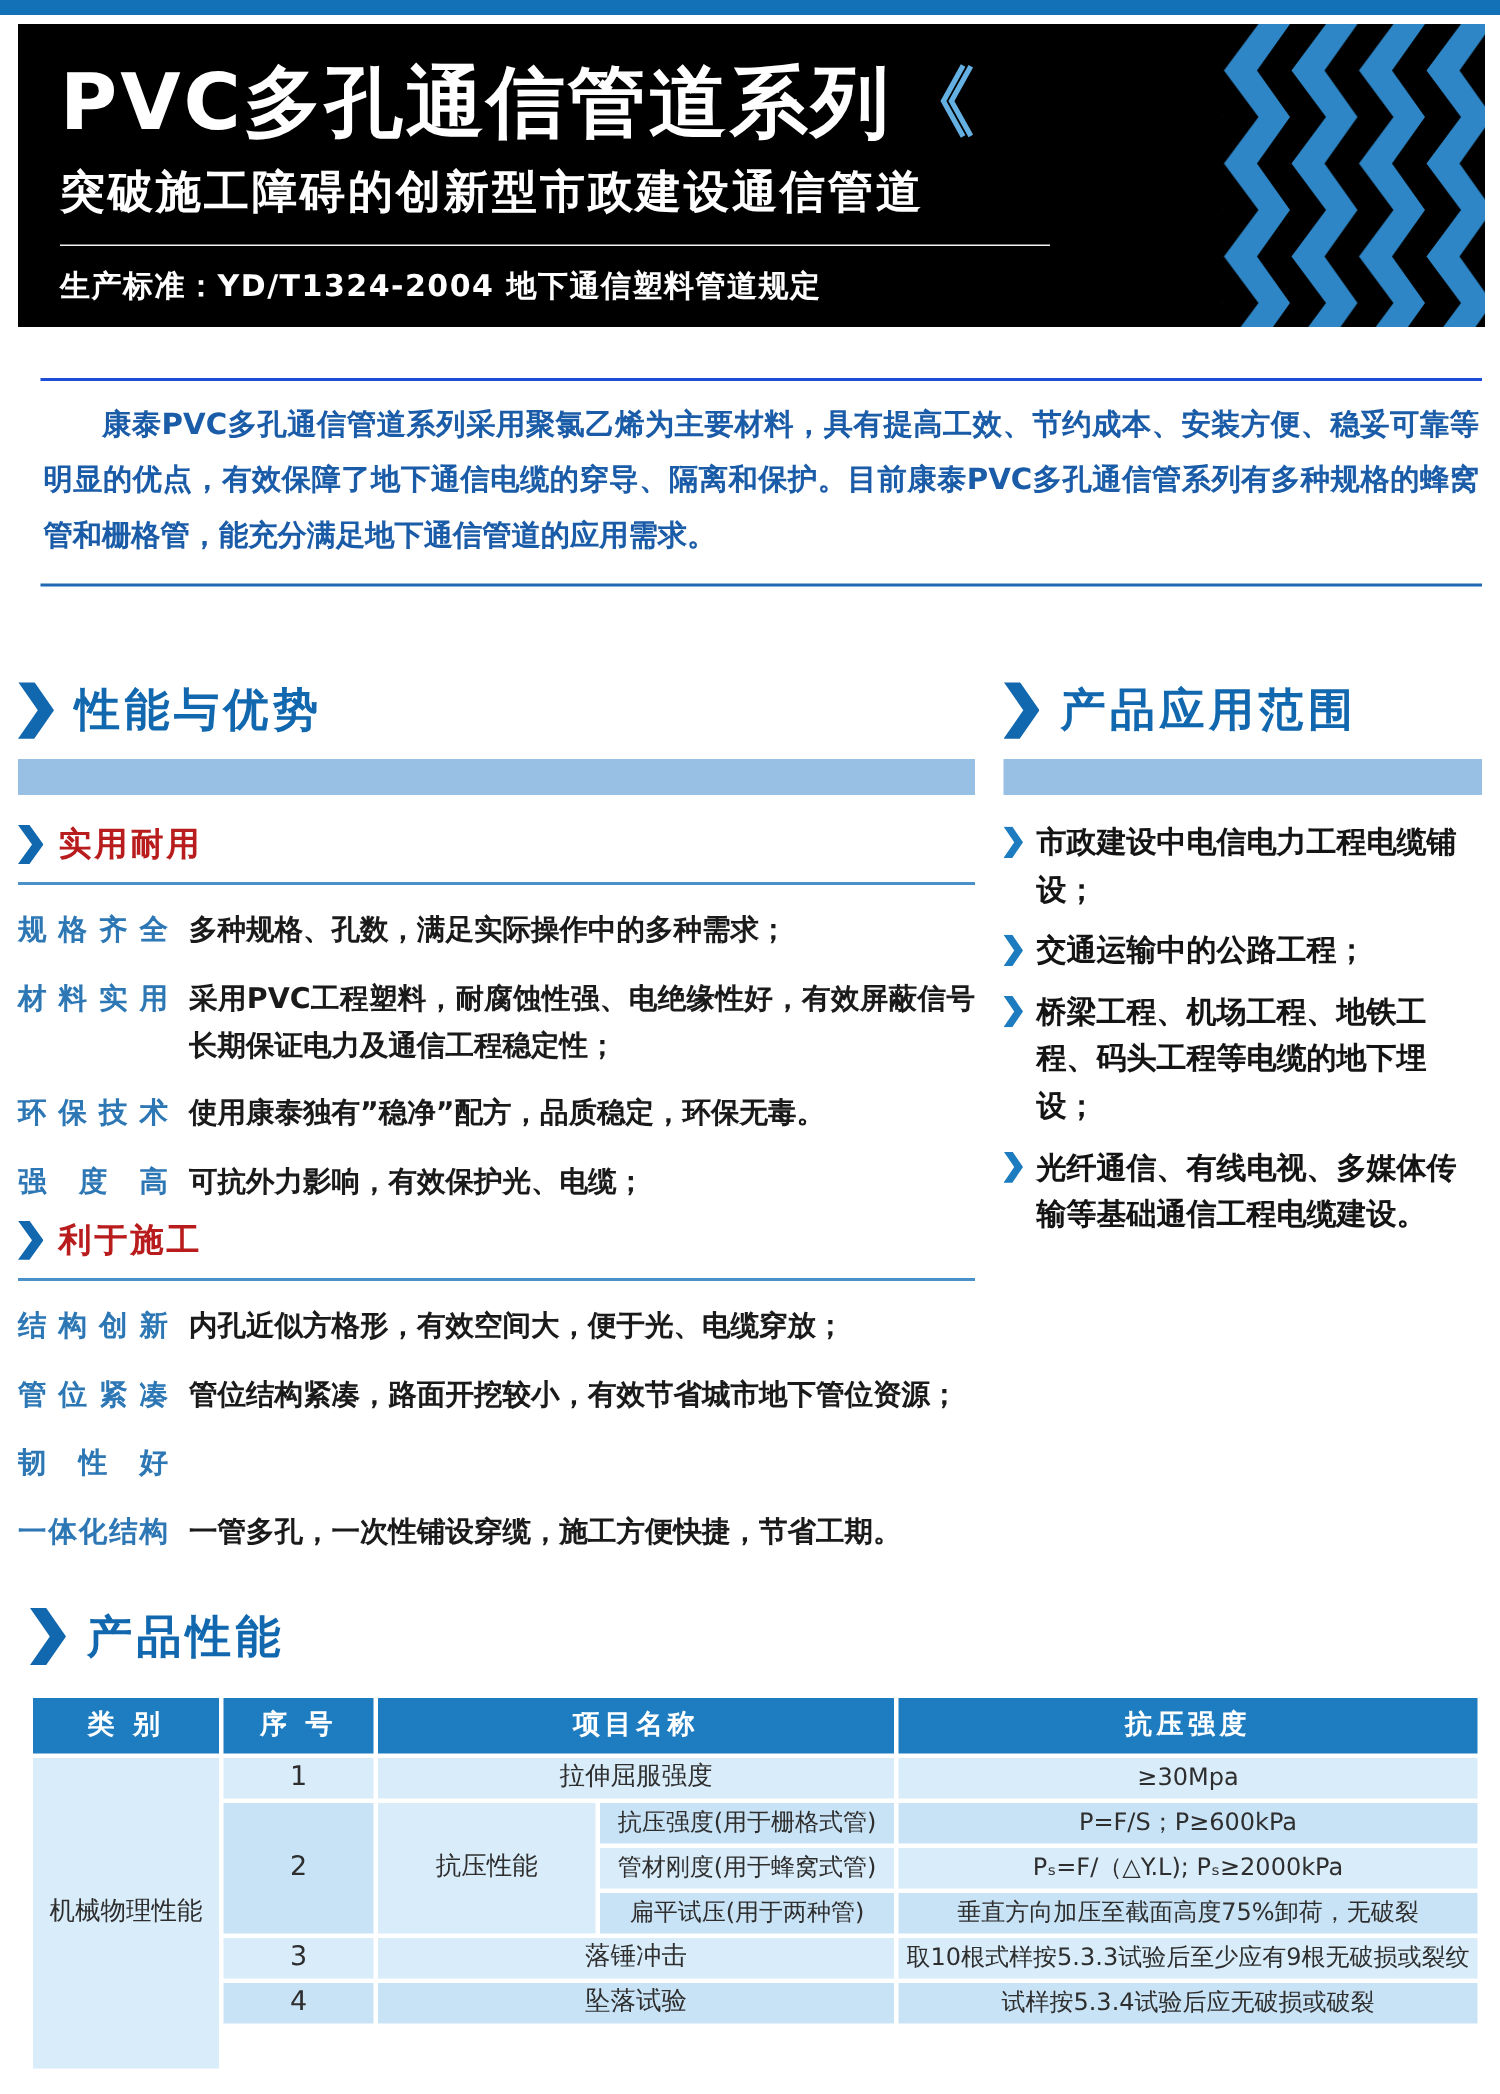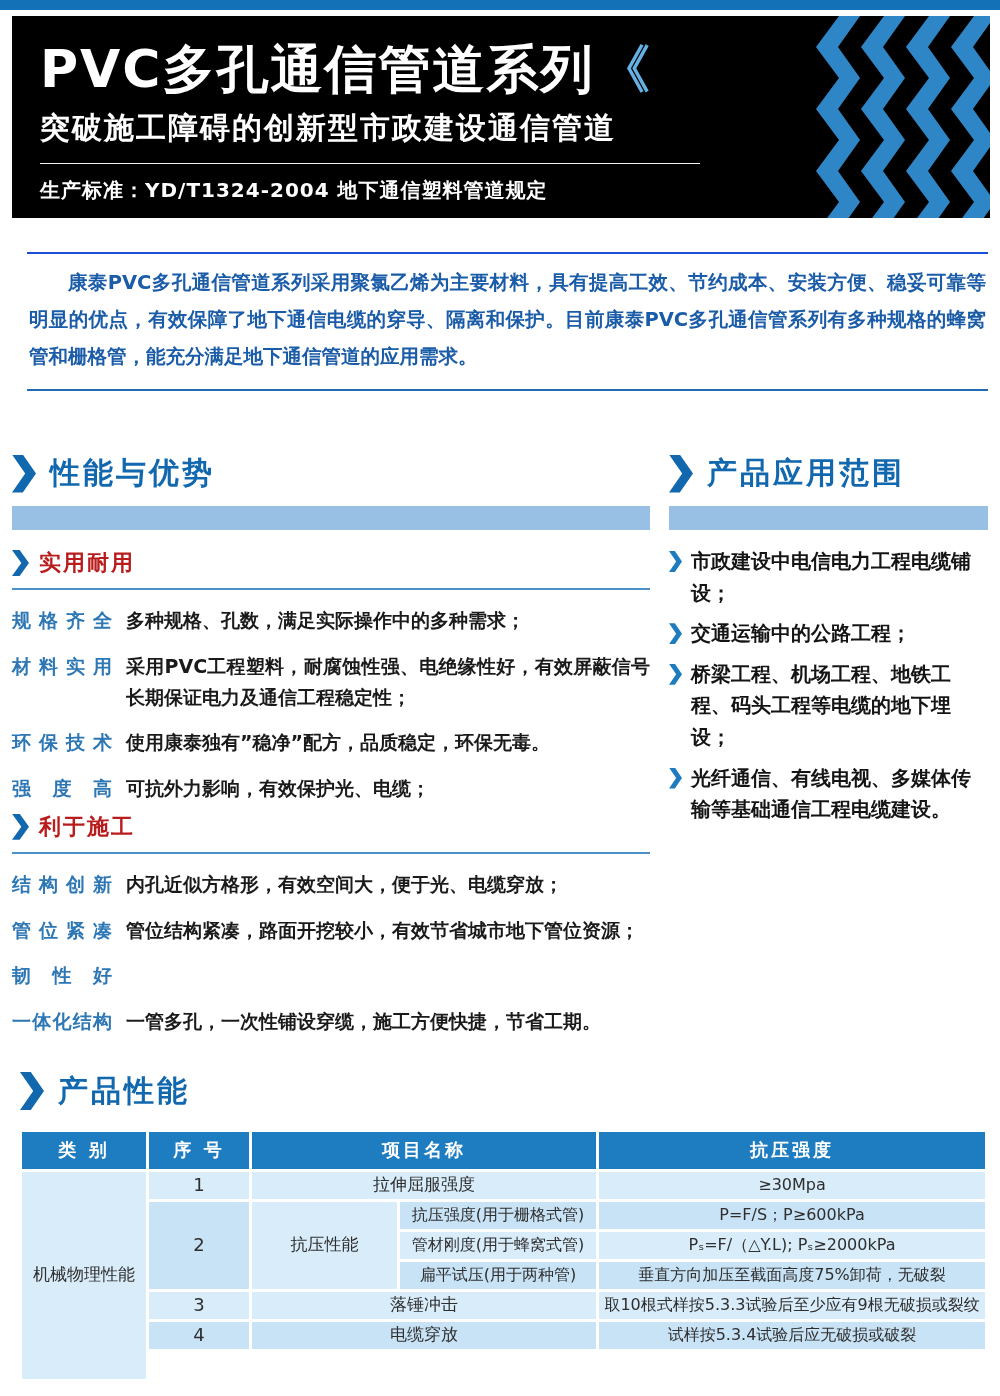--- a/index.html
+++ b/index.html
@@ -214,16 +214,16 @@
   <div class="cell light sub" style="grid-column:4;grid-row:4">管材刚度(用于蜂窝式管)</div>
   <div class="cell light req" style="grid-column:5;grid-row:4">Pₛ=F/（△Y.L);  Pₛ≥2000kPa</div>
   <div class="cell mid sub" style="grid-column:4;grid-row:5">扁平试压(用于两种管)</div>
   <div class="cell mid req" style="grid-column:5;grid-row:5">垂直方向加压至截面高度75%卸荷，无破裂</div>
 
   <div class="cell light no" style="grid-column:2;grid-row:6">3</div>
   <div class="cell light" style="grid-column:3/5;grid-row:6">落锤冲击</div>
   <div class="cell light req" style="grid-column:5;grid-row:6">取10根式样按5.3.3试验后至少应有9根无破损或裂纹</div>
 
   <div class="cell mid no" style="grid-column:2;grid-row:7">4</div>
-  <div class="cell mid" style="grid-column:3/5;grid-row:7">电缆穿放</div>
+  <div class="cell mid" style="grid-column:3/5;grid-row:7">坠落试验</div>
   <div class="cell mid req" style="grid-column:5;grid-row:7">试样按5.3.4试验后应无破损或破裂</div>
 
 </div>
 
 </body></html>

